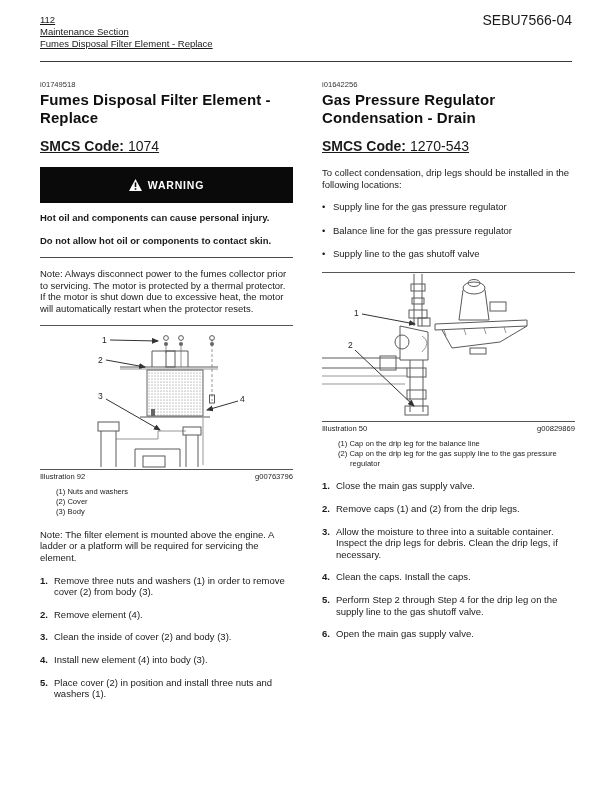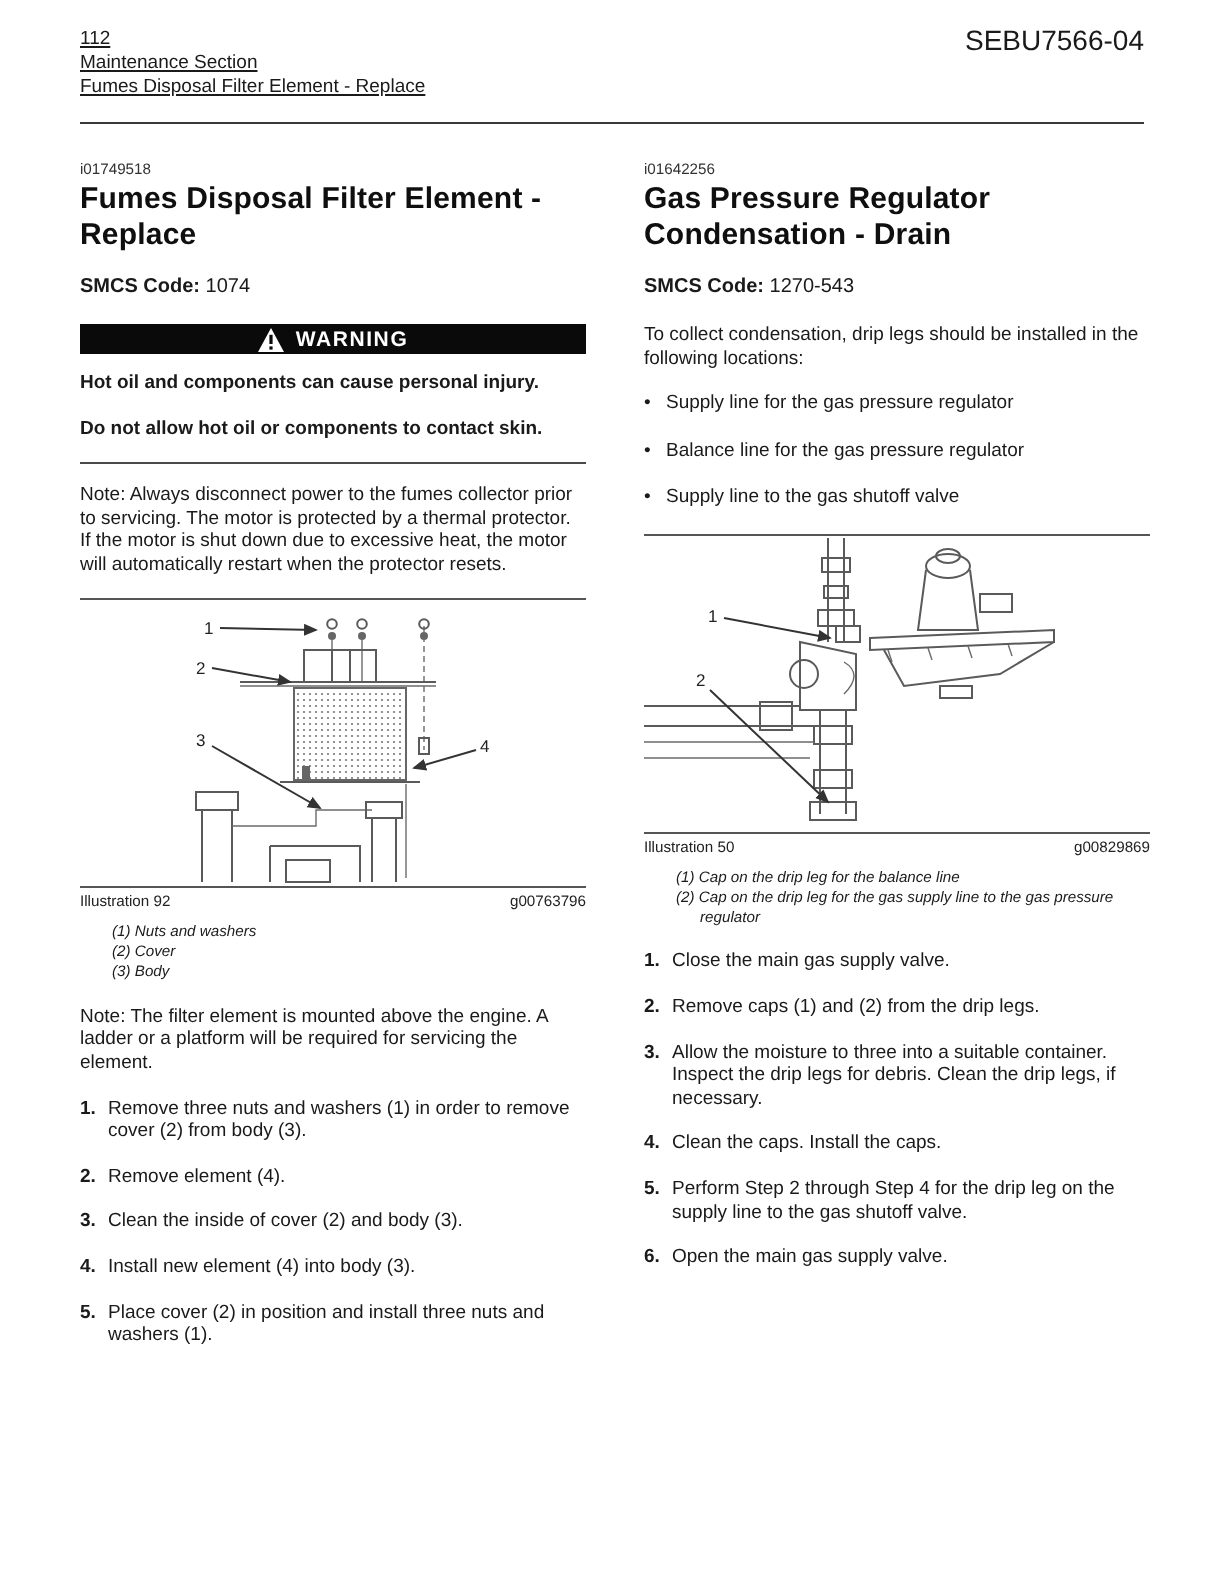--- a/index.html
+++ b/index.html
@@ -12,37 +12,37 @@
   .hdr-left { position:absolute; left:40px; top:14px; font-size:9.5px; line-height:12px;text-decoration:underline; }
   .hdr-right { position:absolute; right:40px; top:14px; font-size:14px; line-height:12px; }
   .hdr-rule { position:absolute; left:40px; top:61px; width:532px; border-top:1px solid #3a3a3a; }
 
   .col { position:absolute; top:80px; width:253px; }
   .col-left { left:40px; }
   .col-right { left:322px; }
 
   .article-id { font-size:7.6px; color:#333; margin-bottom:2px; }
   .title { font-size:15px; line-height:18px; font-weight:bold; color:#0f0f0f; margin-bottom:11px; letter-spacing:.1px; }
-  .smcs { font-size:10px; margin-bottom:13px; }
+  .smcs { font-size:14px; margin-bottom:13px;text-decoration:underline; }
   .smcs b { font-weight:bold; }
 
-  .warn-box { background:#0a0a0a; color:#fff; height:15px; display:flex; align-items:center;
+  .warn-box { background:#0a0a0a; color:#fff; height:36px; display:flex; align-items:center;
               justify-content:center; gap:6px; margin-bottom:9px; }
   .warn-box .warn-word { font-weight:bold; font-size:10.5px; letter-spacing:.8px; }
   .warn-para { font-weight:bold; font-size:9.5px; line-height:11.5px; text-align:justify; margin-bottom:11px; }
   .sep { border-top:1px solid #4a4a4a; margin:8px 0 10px 0; }
 
   .para { font-size:9.5px; line-height:11.6px; margin-bottom:11px; }
   .para b { font-weight:normal; }
 
   .figure { border-top:1px solid #555; border-bottom:1px solid #555; padding:1px 0; }
   .figure svg { display:block; }
   .figcap { display:flex; justify-content:space-between; font-size:7.6px; color:#222; margin:2px 0 6px 0; }
   .callouts { font-size:7.6px; line-height:9.8px; color:#1c1c1c; margin-bottom:12px; }
-  .callouts div { padding-left:28px; text-indent:-12px;font-style:italic; }
+  .callouts div { padding-left:28px; text-indent:-12px; }
 
   .steps .step { display:flex; font-size:9.5px; line-height:11.6px; margin-bottom:11px; }
   .step-num { font-weight:bold; width:14px; flex:0 0 14px; }
   .step-text { flex:1; }
 
   .bullets { margin-bottom:2px; }
   .bullets .bullet { display:flex; font-size:9.5px; line-height:11.6px; margin-bottom:12px; }
   .bullet-dot { width:11px; flex:0 0 11px; }
 
   .lineart { stroke:#5a5a5a; fill:none; stroke-width:1; }

